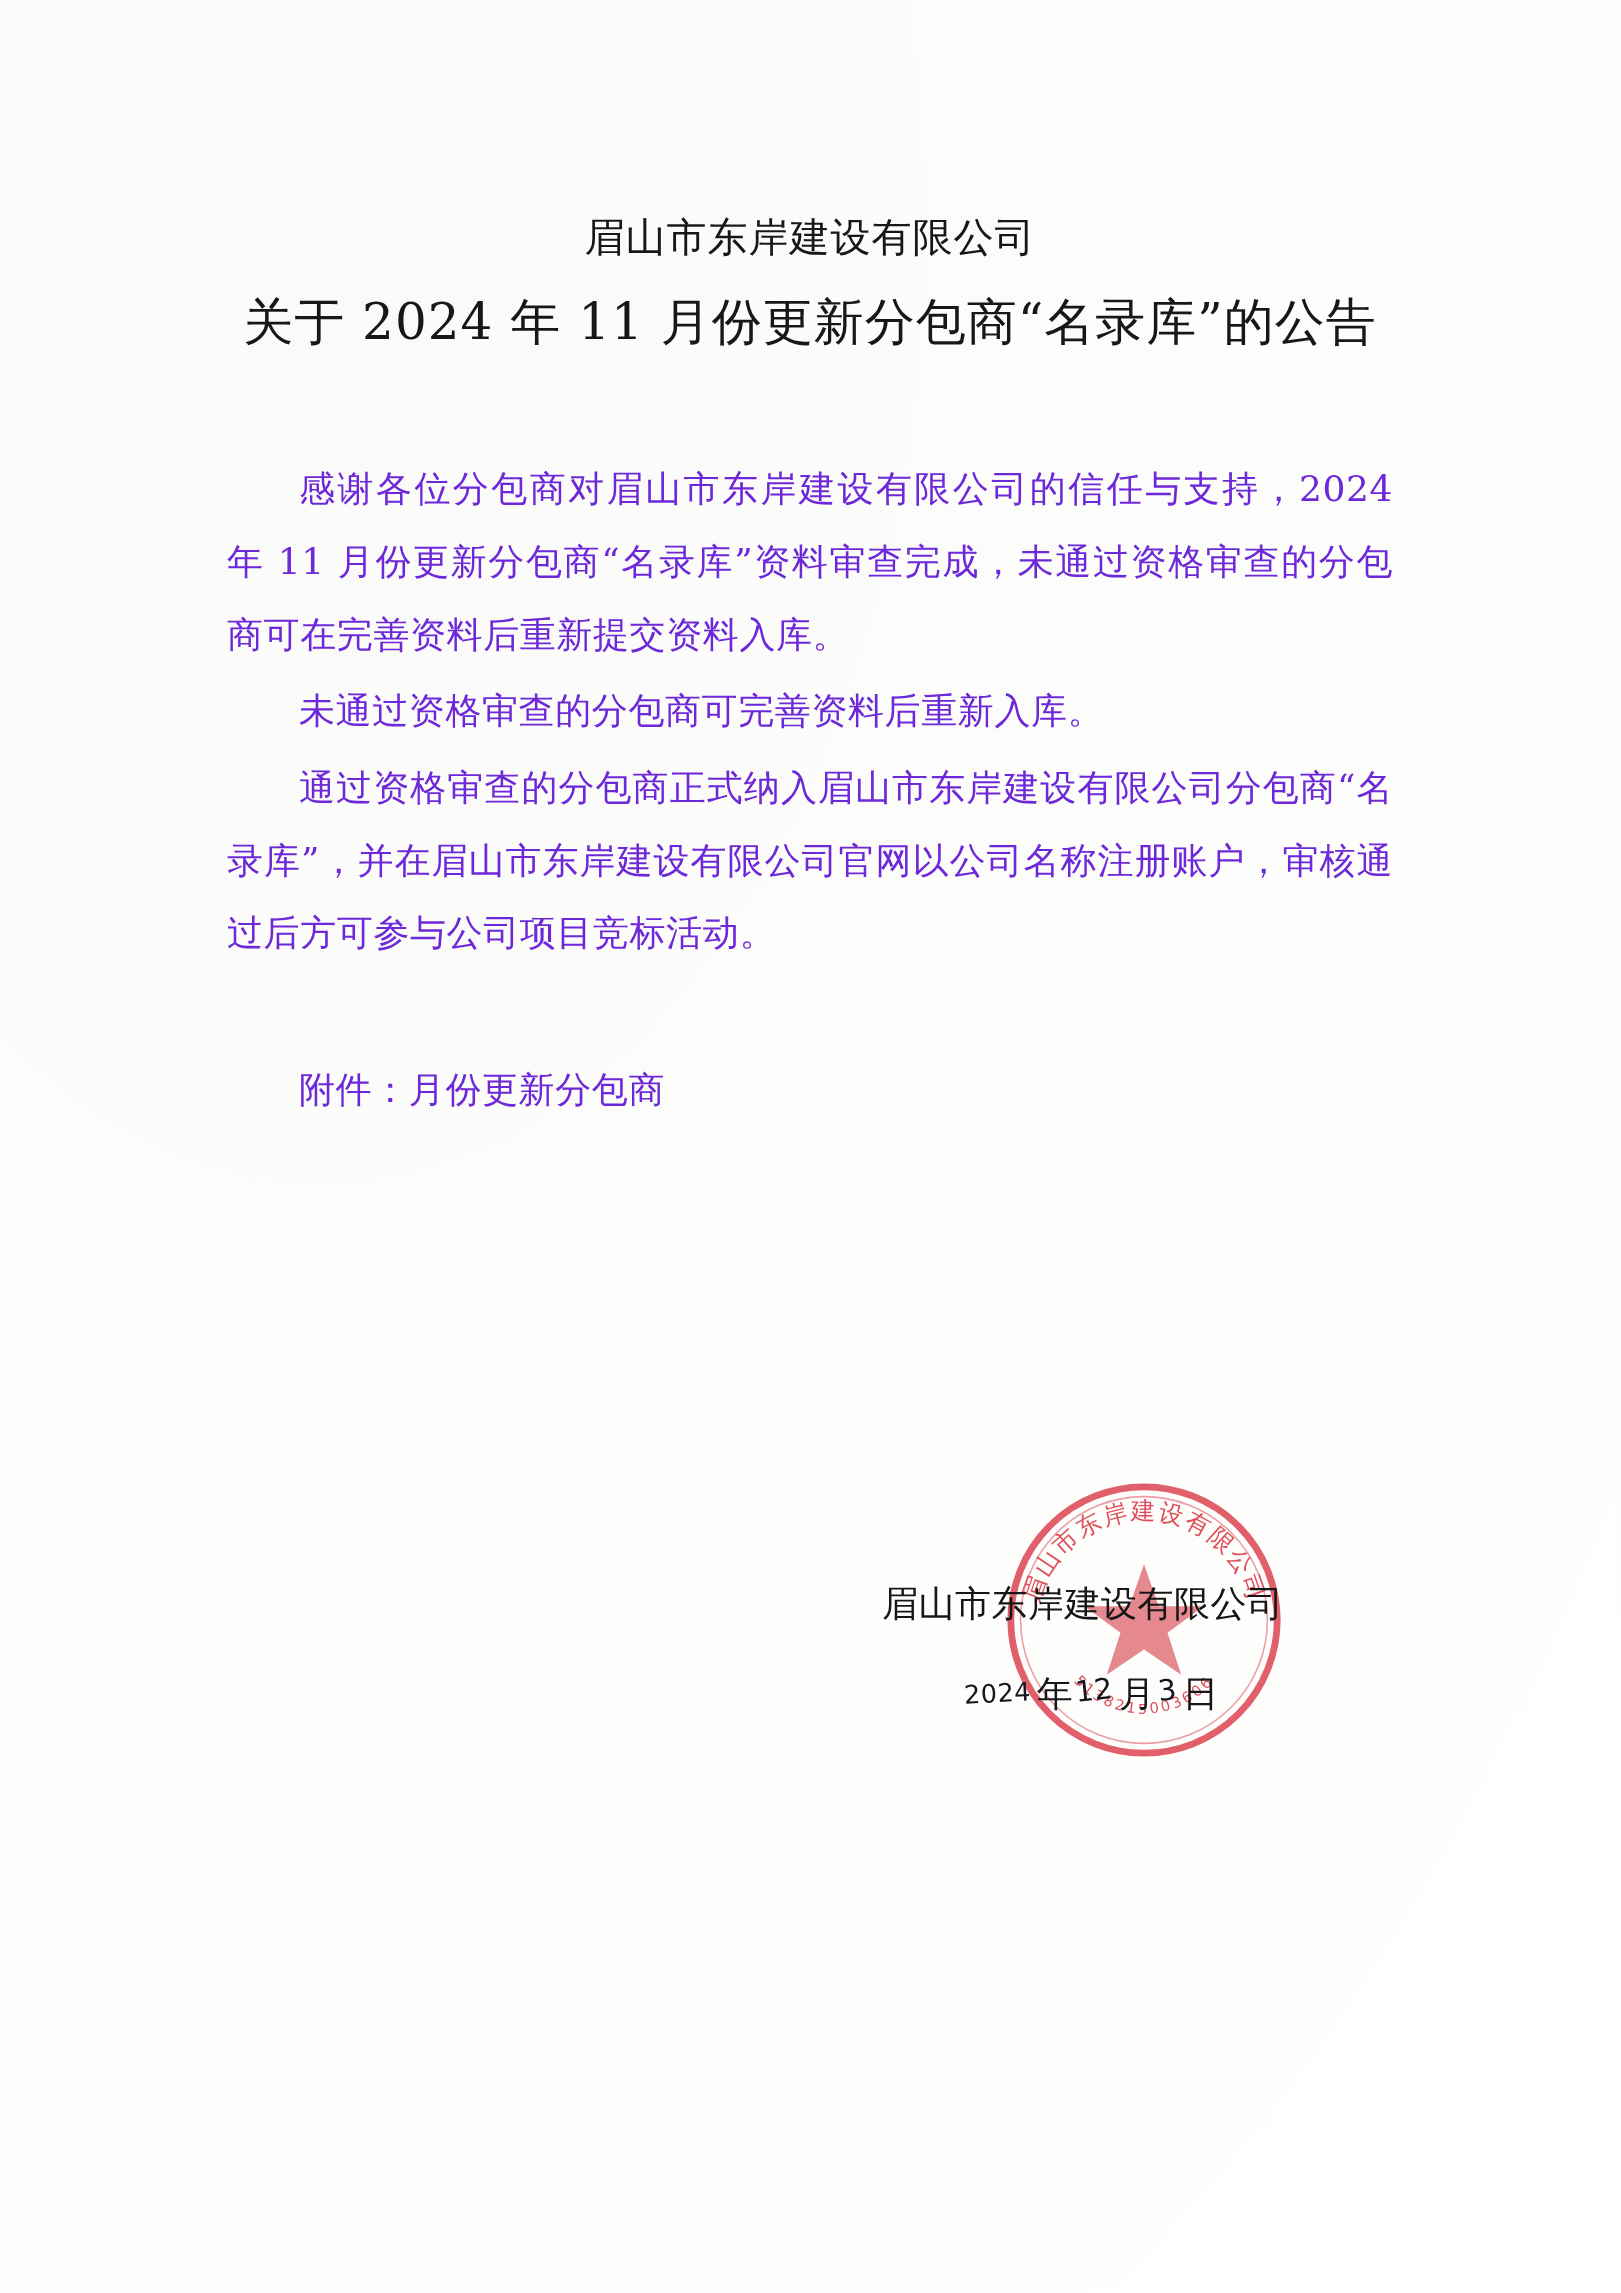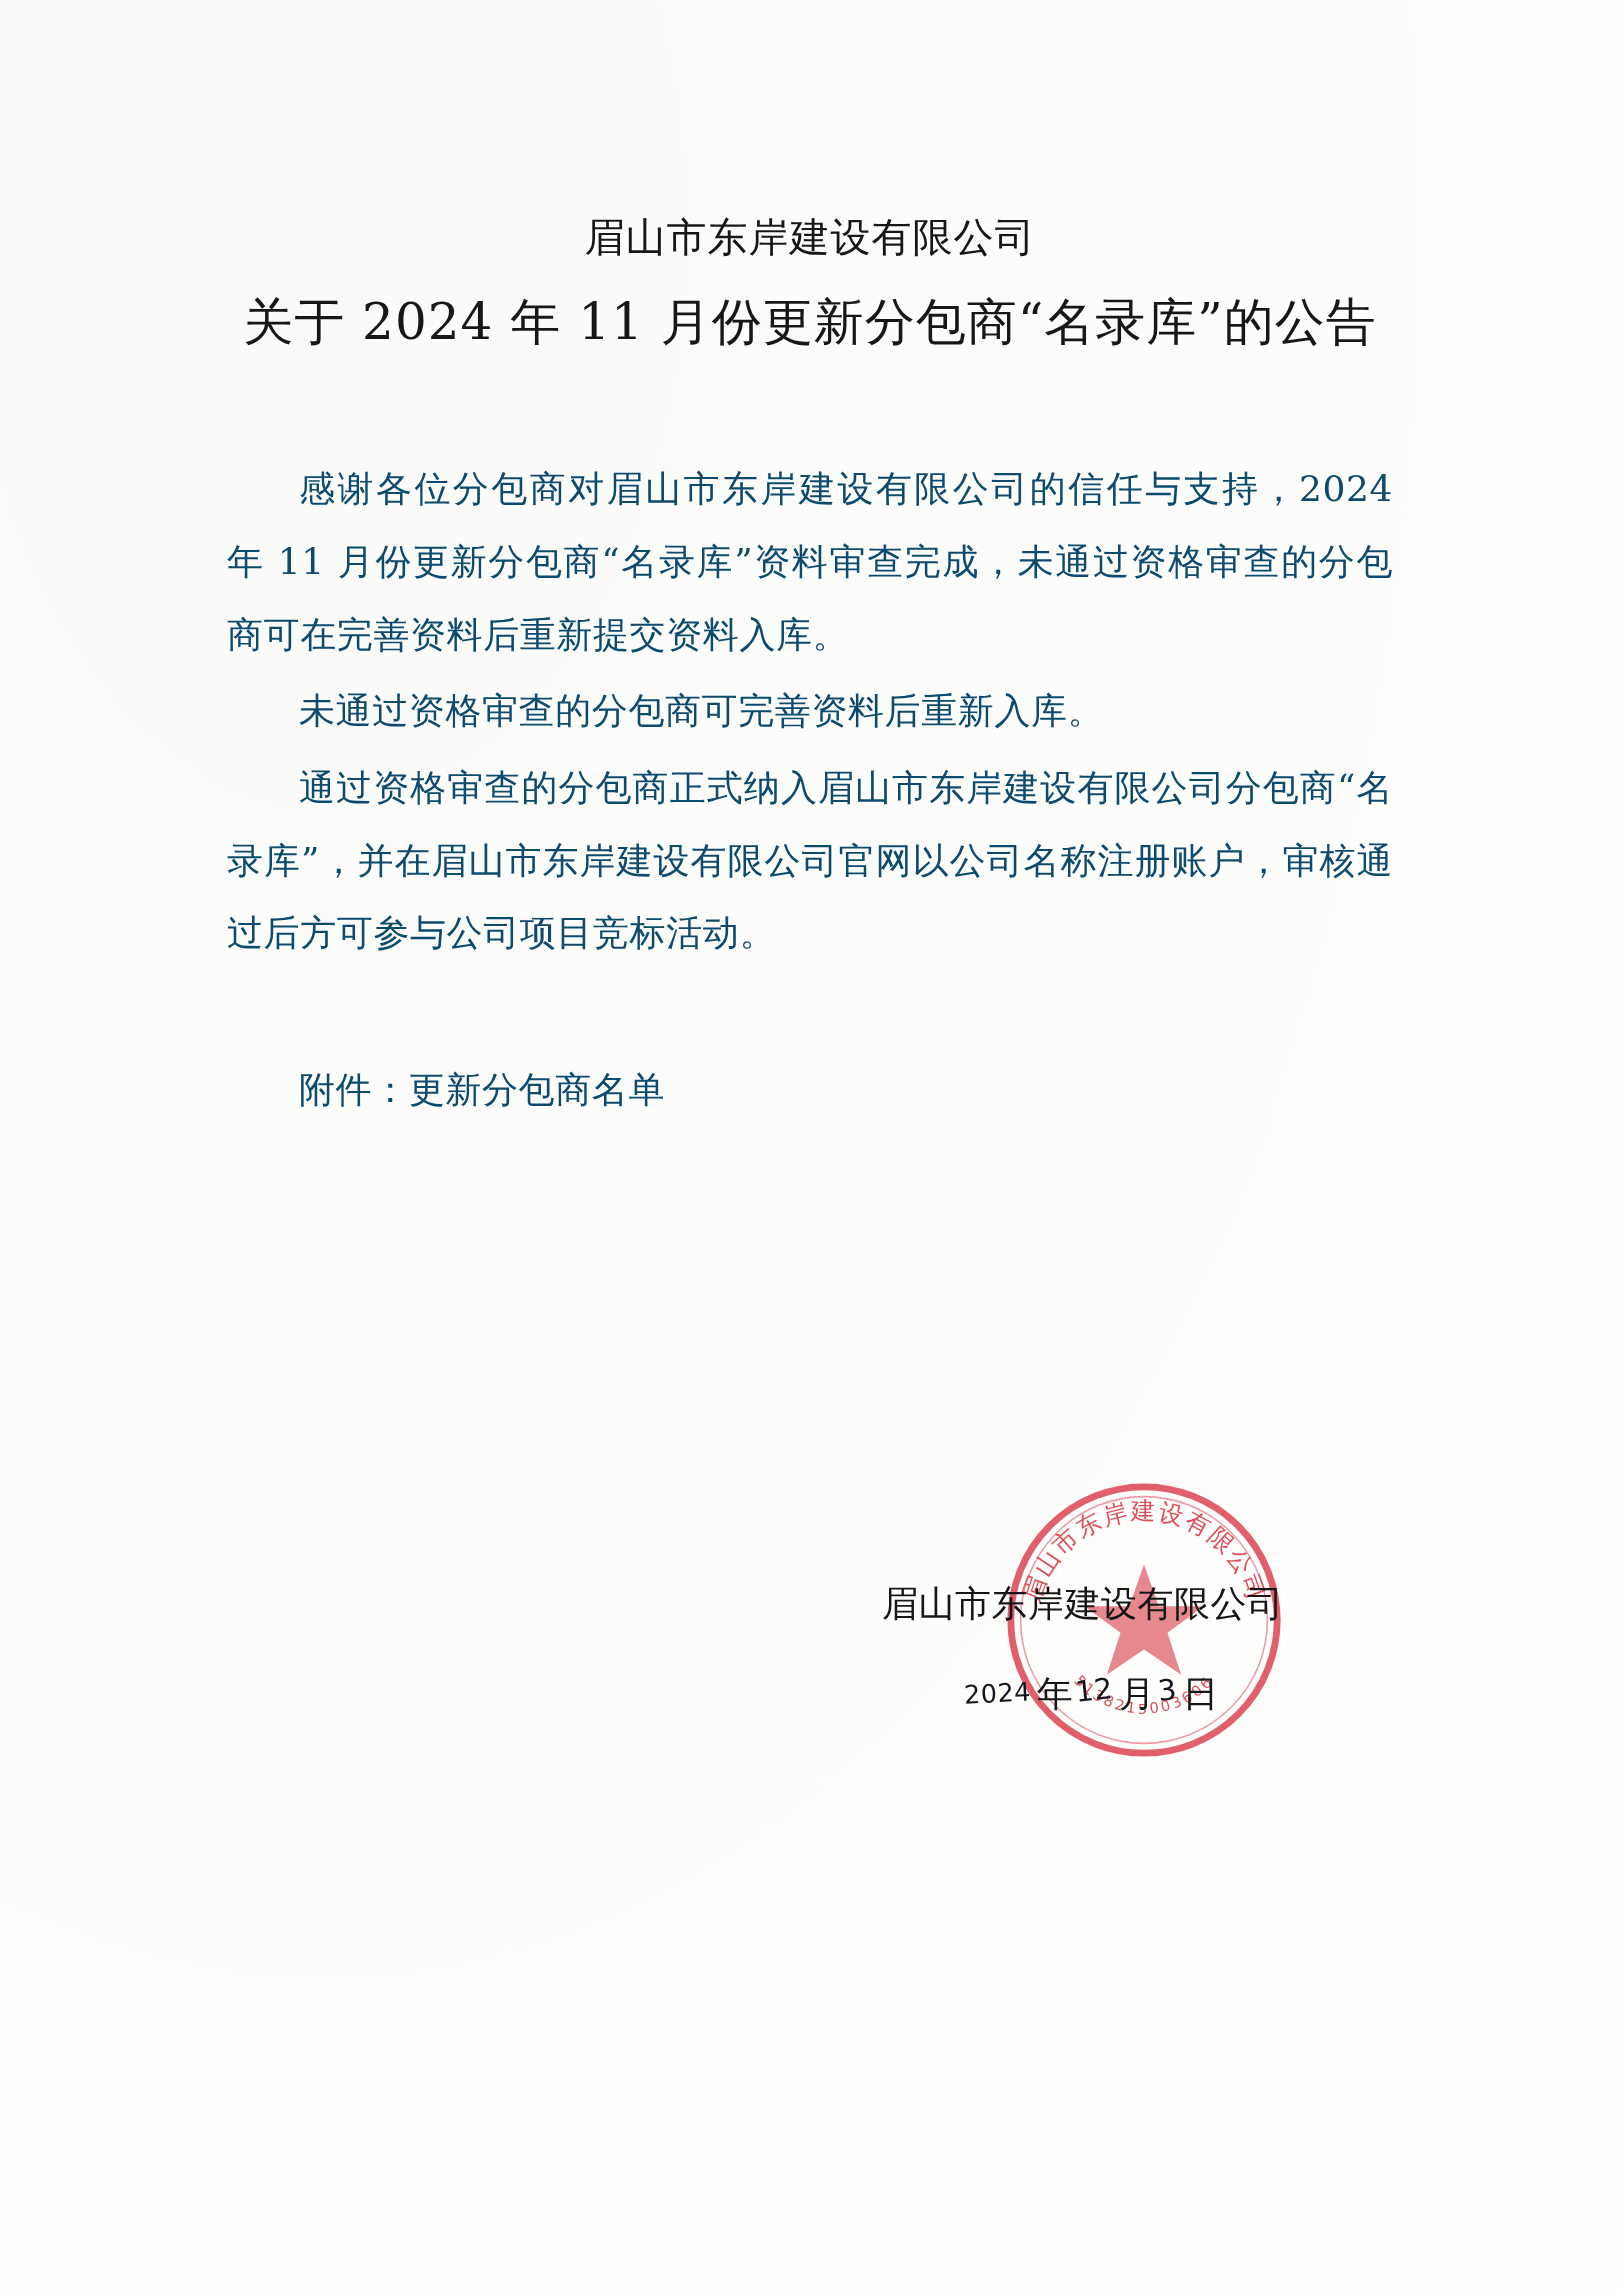--- a/index.html
+++ b/index.html
@@ -52,21 +52,21 @@
     font-size: 50px;
     letter-spacing: 1px;
     margin-top: 15.7px;
     color: #171717;
   }
 
   .body-block {
     margin-top: 92px;
     font-size: 36px;
     line-height: 2.02;
-    color: #0c4a6e;
+    color: #6d28d9;
     text-align: justify;
     letter-spacing: 0.6px;
   }
   .para {
     text-indent: 2em;
     margin: 0 0 3.9px 0;
   }
   .para.gap {
     margin-top: 2px;
   }
@@ -153,21 +153,21 @@
 
     <div class="title-block">
       <div class="title-line-1">眉山市东岸建设有限公司</div>
       <div class="title-line-2">关于 2024 年 11 月份更新分包商“名录库”的公告</div>
     </div>
 
     <div class="body-block">
       <p class="para">感谢各位分包商对眉山市东岸建设有限公司的信任与支持，2024 年 11 月份更新分包商“名录库”资料审查完成，未通过资格审查的分包商可在完善资料后重新提交资料入库。</p>
       <p class="para gap">未通过资格审查的分包商可完善资料后重新入库。</p>
       <p class="para gap">通过资格审查的分包商正式纳入眉山市东岸建设有限公司分包商“名录库”，并在眉山市东岸建设有限公司官网以公司名称注册账户，审核通过后方可参与公司项目竞标活动。</p>
-      <p class="attachment">附件：更新分包商名单</p>
+      <p class="attachment">附件：月份更新分包商</p>
     </div>
 
   </div>
 
   <div class="seal">
     <svg viewBox="0 0 290 290" aria-hidden="true">
       <circle cx="145" cy="145" r="136" fill="none" stroke="#d9323f" stroke-width="7" opacity="0.9"></circle>
       <circle cx="145" cy="145" r="126" fill="none" stroke="#d9323f" stroke-width="1.6" opacity="0.55"></circle>
       <path id="sealArcTop" d="M 35 152 A 110 110 0 0 1 255 152" fill="none"></path>
       <text class="seal-text">

